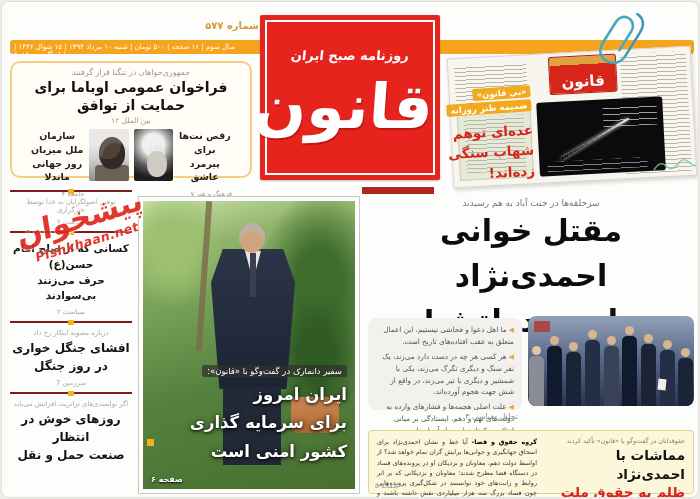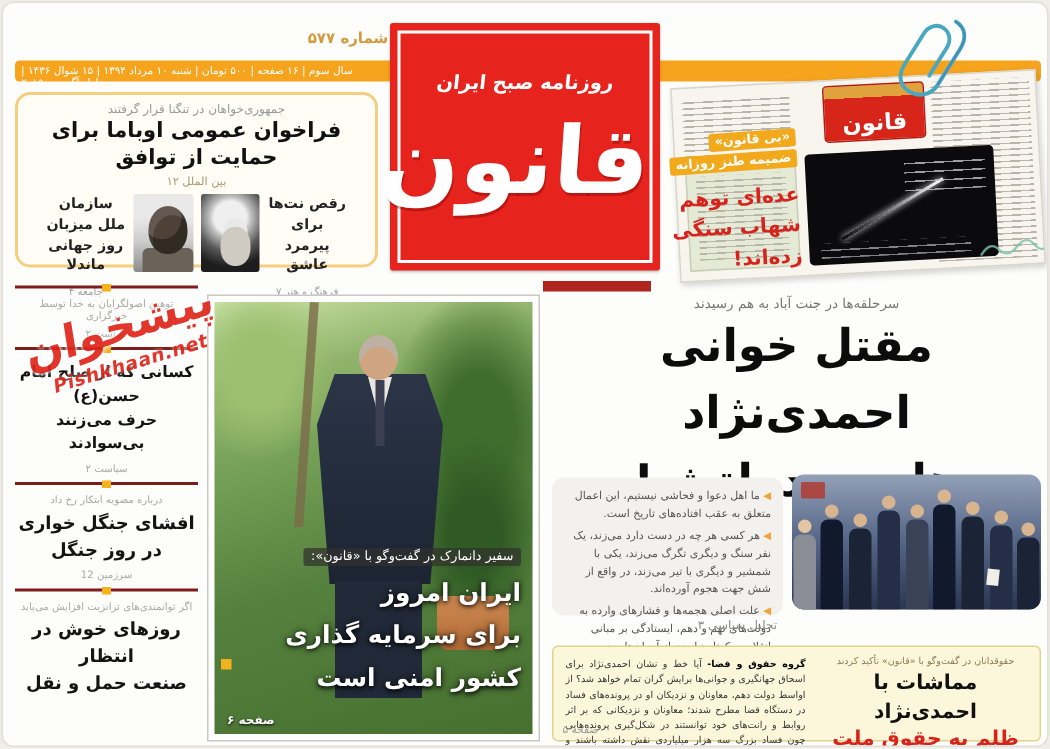--- a/index.html
+++ b/index.html
@@ -31,21 +31,21 @@
   .obama-box { left:8px; top:59px; width:242px; height:117px; background:#fffdf6;
                border:2px solid #f5cf80; border-radius:10px; padding:5px 18px 3px; }
   .obama-kicker { font-size:8px; color:#999; text-align:center; }
   .obama-headline { font-size:14px; font-weight:bold; color:#111; text-align:center;
                     margin-top:2px; line-height:1.25; }
   .obama-section { font-size:7.5px; color:#a89a6a; text-align:center; margin-top:2px; }
   .obama-row { display:flex; flex-direction:row; justify-content:center; align-items:flex-start;
                gap:5px; margin-top:4px; direction:rtl; }
   .mini-story { width:64px; text-align:center; }
   .mini-story .t { font-size:9.5px; font-weight:bold; color:#222; line-height:1.45; }
-  .mini-story .s { font-size:6.8px; color:#a0a0a0; margin-top:6px; }
+  .mini-story .s { font-size:6.8px; color:#a0a0a0; margin-top:6px;text-align:right; }
   .thumb { width:46px; height:52px; border-radius:2px; position:relative; overflow:hidden; }
   .thumb-musician { background:radial-gradient(circle at 50% 30%,#efefef 0 26%,#bdbdbd 34%,#5a5a5a 55%,#1d1d1d 80%); }
   .thumb-musician::after { content:""; position:absolute; left:13px; top:22px; width:20px; height:26px;
                            border-radius:45%; background:#cfcac2; box-shadow:0 -8px 0 -2px #e9e9e9; }
   .thumb-mandela { background:linear-gradient(180deg,#e9e9e9 0 30%,#cdcdcd 60%,#8c8c8c 100%); }
   .thumb-mandela::after { content:""; position:absolute; left:10px; top:8px; width:26px; height:32px;
                           border-radius:50% 50% 46% 46%; background:#4e4238;
                           box-shadow:inset -4px -10px 0 rgba(0,0,0,.35), inset 3px 6px 0 rgba(255,255,255,.12); }
   .thumb-mandela::before { content:""; position:absolute; left:6px; top:36px; width:34px; height:16px;
                            background:#6b6257; border-radius:4px 4px 0 0; }
@@ -151,21 +151,21 @@
   .p6 .torso{height:66px;background:#242f47} .p7 .torso{height:54px}
   .p8 .torso{height:60px;background:#111a2c} .p9 .torso{height:50px;background:#8a8d96}
   .p9 .head{background:#e4c6a2}
   .paper-chip { position:absolute; right:28px; bottom:16px; width:8px; height:11px; background:#efefe8;
                 transform:rotate(6deg); }
   .lead-caption { left:366px; top:410px; width:150px; font-size:8px; color:#8a8a8a; }
 
   
   .legal-box { left:366px; top:428px; width:326px; height:64px; background:#fcf7da;
                border:1px solid #e0d28f; border-radius:4px; display:flex; direction:rtl; }
-  .legal-right { width:152px; padding:6px 8px 0; text-align:center; }
+  .legal-right { width:152px; padding:6px 8px 0; }
   .legal-kicker { font-size:6.3px; color:#8a7a55; }
   .legal-h1 { font-size:13.5px; font-weight:bold; color:#111; margin-top:2px; line-height:1.4; }
   .legal-h2 { font-size:13.5px; font-weight:bold; line-height:1.3; }
   .legal-h2 .red { color:#d8231c; }
   .legal-left { flex:1; padding:6px 4px 0 8px; position:relative; }
   .legal-body { font-size:6.4px; color:#333; line-height:1.6; text-align:justify; }
   .legal-body b { color:#000; }
   .legal-pageref { position:absolute; right:auto; left:6px; bottom:3px; font-size:7px; color:#999; }
 
   svg { display:block; }
@@ -248,21 +248,21 @@
     </div>
     <div class="news-item">
       <div class="news-title pre" style="font-size:10.5px">کسانی که از صلح امام حسن(ع)
 حرف می‌زنند بی‌سوادند</div>
       <div class="news-section">سیاست ۲</div>
     </div>
     <div class="news-item">
       <div class="news-kicker">درباره مصوبه ابتکار رخ داد</div>
       <div class="news-title pre">افشای جنگل خواری
 در روز جنگل</div>
-      <div class="news-section">سرزمین 12</div>
+      <div class="news-section">سرزمین 7</div>
     </div>
     <div class="news-item">
       <div class="news-kicker">اگر توانمندی‌های ترانزیت افزایش می‌یابد</div>
       <div class="news-title pre">روزهای خوش در انتظار
 صنعت حمل و نقل</div>
 
     </div>
 
   </div>
 

